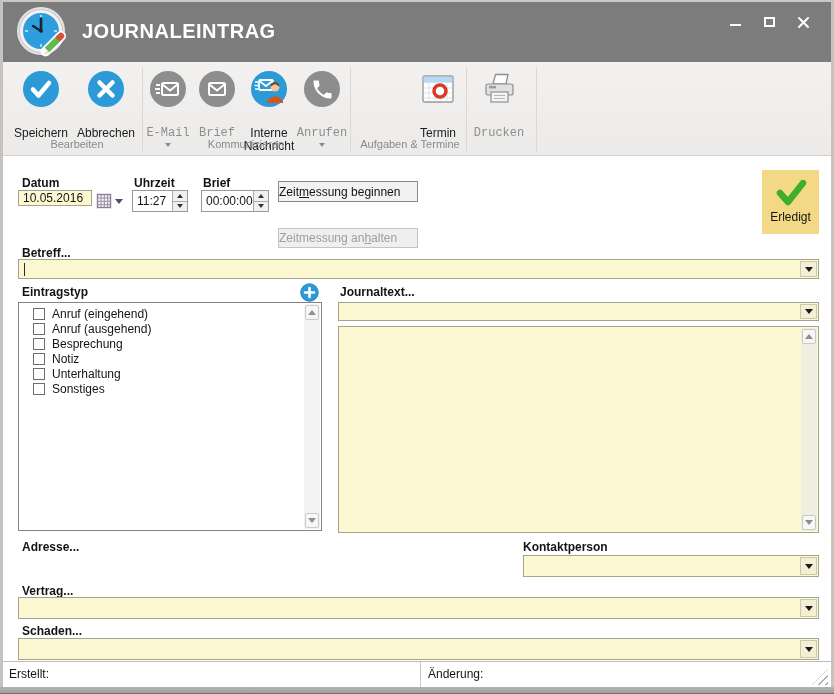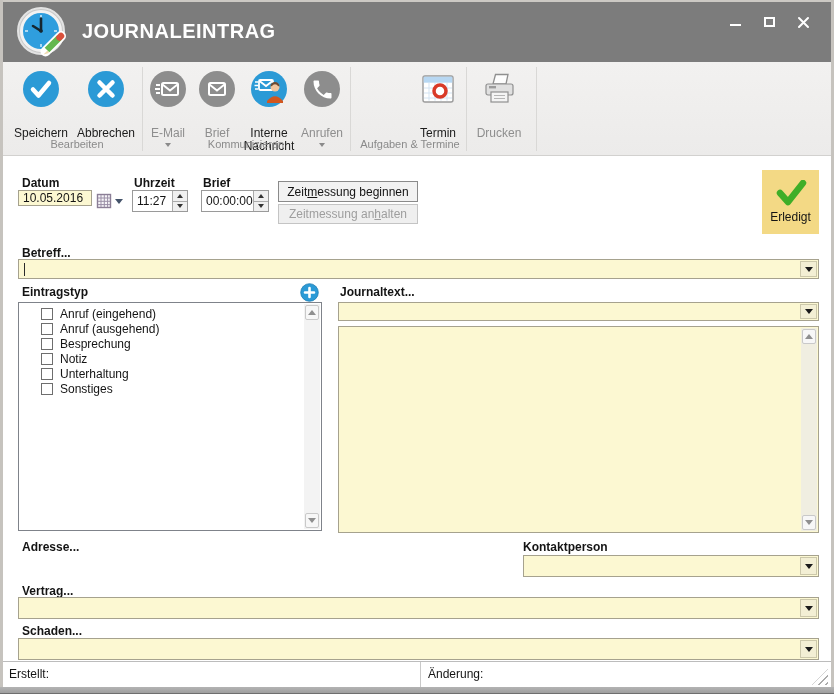--- a/index.html
+++ b/index.html
@@ -23,21 +23,21 @@
   .winctl { position:absolute; right:16px; top:10px; display:flex; gap:10px; }
   .wbtn { width:24px; height:20px; display:flex; align-items:center; justify-content:center; cursor:default; }
   .glyph-min { width:11px; height:2px; background:#fff; margin-top:6px; }
   .glyph-max { width:11px; height:10px; border:2px solid #fff; background:transparent; }
 
   
   .ribbon { position:absolute; left:3px; right:3px; top:62px; height:94px;
             background:linear-gradient(#f2f1f0,#ecebea); border-bottom:1px solid #d2d1cf; }
   .rb { position:absolute; top:8px; display:flex; flex-direction:column; align-items:center; }
   .rb-label { font-size:12px; color:#1c1c1c; margin-top:19px; line-height:13px; text-align:center; white-space:nowrap; }
-  .rb.disabled .rb-label { color:#8e8e8e; }
+  .rb.disabled .rb-label { color:#8e8e8e;font-family:Liberation Mono, monospace; }
   .rb-label.wrap { white-space:normal; width:62px; }
   .rb-caret { margin-top:3px; width:0; height:0; border-left:3.5px solid transparent;
               border-right:3.5px solid transparent; border-top:4px solid #8a8a8a; }
   .vsep { position:absolute; top:5px; height:84px; width:1px; background:#d9d8d6; }
   .grp { position:absolute; top:76px; transform:translateX(-50%); font-size:11px; color:#8a8a8a; white-space:nowrap; }
 
   
   .content { position:absolute; left:3px; right:3px; top:156px; height:505px; background:#ffffff; }
   .lbl { position:absolute; font-size:12px; font-weight:bold; color:#141414; white-space:nowrap; }
 
@@ -58,32 +58,32 @@
   .spbtn { flex:1; background:#f0f0f0; display:flex; align-items:center; justify-content:center; }
   .spbtn.up { border-bottom:1px solid #ababab; }
   .tri-up-s { width:0; height:0; border-left:3.5px solid transparent; border-right:3.5px solid transparent;
               border-bottom:4px solid #333; }
   .tri-dn-s { width:0; height:0; border-left:3.5px solid transparent; border-right:3.5px solid transparent;
               border-top:4px solid #333; }
   .sp-text { position:absolute; left:4px; top:0; bottom:0; right:16px; display:flex; align-items:center; }
 
   
   .pbtn { position:absolute; background:#f2f2f2; border:1px solid #8a8a8a; font-size:12px; color:#141414;
-          display:flex; align-items:center; justify-content:center; }
-  .pbtn.disabled { background:#efefef; border-color:#c4c4c4; color:#9e9e9e; }
+          display:flex; align-items:center; }
+  .pbtn.disabled { background:#efefef; border-color:#c4c4c4; color:#9e9e9e;margin-top:24px; }
   .u { text-decoration:underline; }
 
   .erledigt { position:absolute; background:#f3d985; display:flex; flex-direction:column;
               align-items:center; justify-content:center; cursor:default; }
   .erledigt .elbl { font-size:12px; color:#141414; margin-top:4px; }
 
   
   .listbox { position:absolute; background:#ffffff; border:1px solid #7f838a; }
   .list-items { position:absolute; left:1px; top:3px; right:18px; }
-  .li { display:flex; align-items:center; height:15px; padding-left:21px; font-size:12px; color:#141414; }
+  .li { display:flex; align-items:center; height:15px; padding-left:13px; font-size:12px; color:#141414; }
   .cb { width:12px; height:12px; border:1px solid #6e6e6e; background:#fff; margin-right:7px; flex:none; }
 
   
   .sbar { position:absolute; top:1px; right:1px; bottom:1px; width:16px; background:#f3f3f3; }
   .sbar.yellowish { background:#f0eee1; }
   .sbtn { position:absolute; left:1px; right:1px; height:15px; background:#f7f7f7; border:1px solid #c9c9c9;
           border-radius:2px; display:flex; align-items:center; justify-content:center; }
   .sbtn.top { top:1px; } .sbtn.bot { bottom:1px; }
   .tri-up-g { width:0; height:0; border-left:4px solid transparent; border-right:4px solid transparent;
               border-bottom:5px solid #8f8f8f; }

